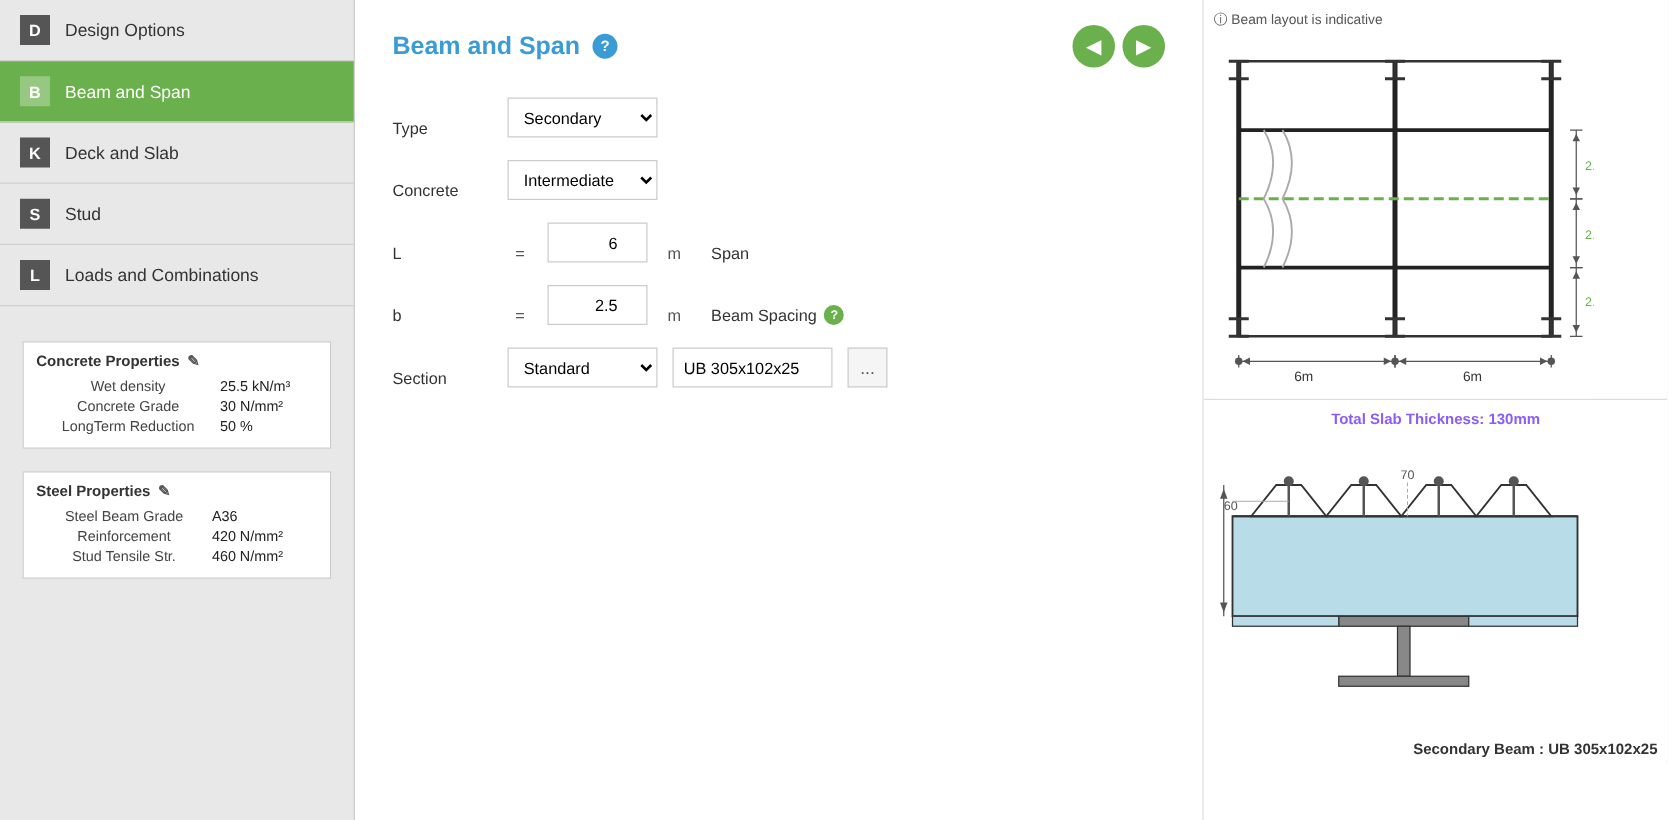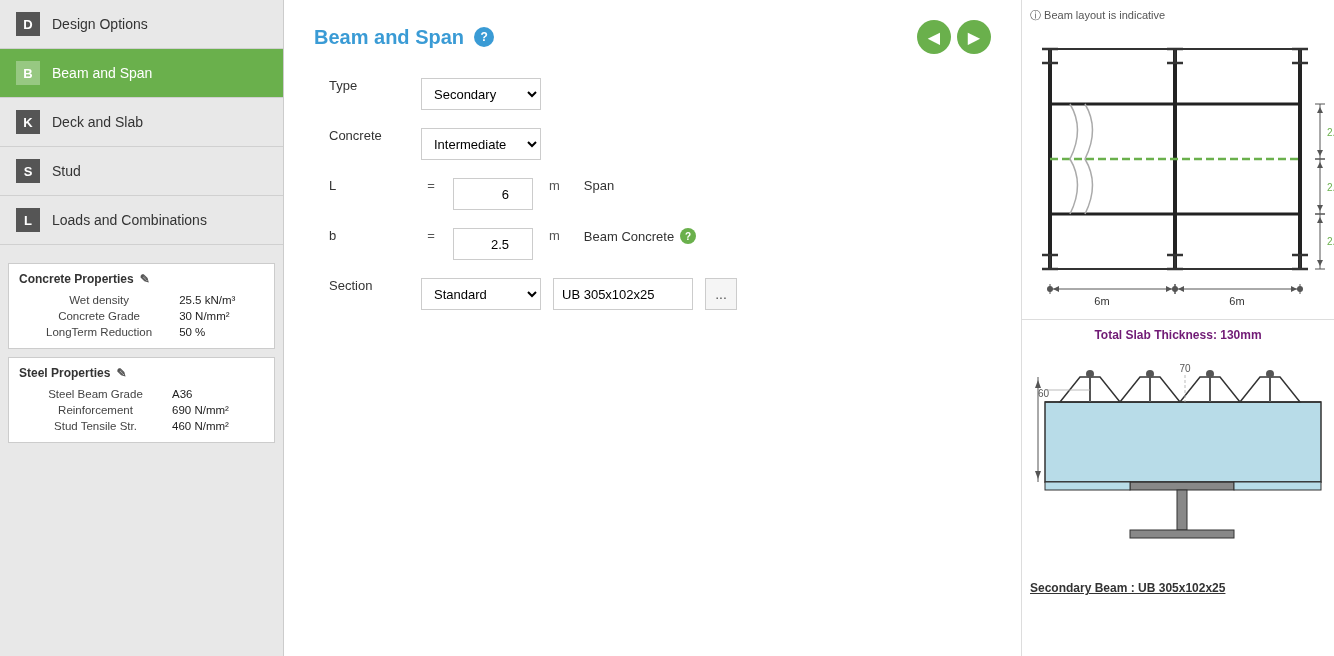--- a/index.html
+++ b/index.html
@@ -36,21 +36,21 @@
       margin-right: 12px;
       flex-shrink: 0;
     }
     .sidebar-item.active .sidebar-letter {
       background: rgba(255,255,255,0.3);
     }
     .sidebar-item-label { font-size: 14px; }
 
     
     .props-panel {
-      margin: 8px;
+      margin: 18px;
       background: #fff;
       border: 1px solid #ccc;
       padding: 8px 10px;
     }
     .props-panel h4 {
       font-size: 12px;
       font-weight: bold;
       margin-bottom: 6px;
       display: flex;
       align-items: center;
@@ -115,24 +115,23 @@
       display: flex; align-items: center; justify-content: center;
       cursor: pointer;
       color: #fff;
       font-size: 16px;
       border: none;
     }
 
     
     .form-row {
       display: flex;
-      align-items: flex-start;
+      align-items: flex-end;
       margin-bottom: 18px;
       gap: 12px;
-      margin-left: 15px;
     }
     .field-label {
       width: 80px;
       font-size: 13px;
       color: #333;
     }
     .equals-sign {
       width: 20px;
       text-align: center;
       color: #555;
@@ -152,34 +151,34 @@
       width: 16px; height: 16px;
       background: #6ab04c;
       border-radius: 50%;
       color: #fff;
       display: flex; align-items: center; justify-content: center;
       font-size: 10px;
       font-weight: bold;
       cursor: pointer;
     }
     .section-dropdown { min-width: 120px; background: #e0e0e0; }
-    .section-input { width: 140px; }
+    .section-input { width: 128px; }
     .section-btn {
       width: 32px; height: 32px;
       border: 1px solid #ccc;
       background: #f5f5f5;
       cursor: pointer;
       display: flex; align-items: center; justify-content: center;
       font-size: 14px;
       color: #555;
     }
 
     
     #right-panel {
-      width: 313px;
+      width: 372px;
       flex-shrink: 0;
       display: flex;
       flex-direction: column;
       border-left: 1px solid #ddd;
     }
     .diagram-box {
       flex: 1;
       border-bottom: 1px solid #ddd;
       background: #fff;
       padding: 8px;
@@ -191,26 +190,25 @@
       font-size: 11px;
       color: #555;
       margin-bottom: 6px;
     }
 
     
     #top-diagram { flex: 0 0 320px; }
     #bottom-diagram { flex: 1; }
 
     .bottom-caption {
-      text-align: left;
+      text-align: right;
       font-size: 12px;
       font-weight: bold;
       color: #333;
       padding: 6px 0;
-      text-decoration: underline;
     }
 
     
     .edit-icon { font-size: 12px; cursor: pointer; color: #555; }
   </style>
 </head>
 <body>
 
 <div id="sidebar">
   <div class="sidebar-item">
@@ -264,21 +262,21 @@
       <span class="edit-icon">✎</span>
     </h4>
     <table class="props-table">
       <tbody>
           <tr>
         <td>Steel Beam Grade</td>
         <td>A36</td>
       </tr>
       <tr>
         <td>Reinforcement</td>
-        <td>690 N/mm²</td>
+        <td>420 N/mm²</td>
       </tr>
       <tr>
         <td>Stud Tensile Str.</td>
         <td>460 N/mm²</td>
       </tr>
     </tbody>
       </table>
   </div>
 </div>
 
@@ -321,21 +319,21 @@
         <span class="unit-label">m</span>
         <span class="field-desc">Span</span>
       </div>
 
       <div class="form-row">
         <span class="field-label">b</span>
         <span class="equals-sign">=</span>
         <input type="number" value="2.5" step="0.1" style="">
         <span class="unit-label">m</span>
         <span class="field-desc">
-          <span>Beam Concrete</span>
+          <span>Beam Spacing</span>
           <div class="help-icon-small">?</div>
         </span>
       </div>
 
       <div class="form-row">
         <span class="field-label">Section</span>
         <select class="section-dropdown">
           <option>Standard</option>
           <option>Custom</option>
         </select>
@@ -425,21 +423,21 @@
           <line x1="270" y1="255" x2="270" y2="265" stroke="#555" stroke-width="1"></line>
           <line x1="145" y1="260" x2="270" y2="260" stroke="#555" stroke-width="1"></line>
           <polygon points="148,260 154,257 154,263" fill="#555"></polygon>
           <polygon points="267,260 261,257 261,263" fill="#555"></polygon>
           <circle cx="270" cy="260" r="3" fill="#555"></circle>
           <text x="207" y="276" font-size="11" fill="#333" text-anchor="middle">6m</text>
         </svg>
       </div>
 
       <div class="diagram-box" id="bottom-diagram">
-        <div style="font-size:12px; font-weight:bold; text-align:center; color:#701a75; margin-bottom:0;">Total Slab Thickness: 130mm</div>
+        <div style="font-size:12px; font-weight:bold; text-align:center; color:#8b5cf6; margin-bottom:11px;">Total Slab Thickness: 130mm</div>
         <svg width="304" height="230" viewBox="0 0 304 230">
 
           <rect x="15" y="60" width="276" height="80" fill="#b8dce8" stroke="#333" stroke-width="1.5"></rect>
 
           <polygon points="30,60 50,35 70,35 90,60" fill="#fff" stroke="#333" stroke-width="1.5"></polygon>
           <polygon points="90,60 110,35 130,35 150,60" fill="#fff" stroke="#333" stroke-width="1.5"></polygon>
           <polygon points="150,60 170,35 190,35 210,60" fill="#fff" stroke="#333" stroke-width="1.5"></polygon>
           <polygon points="210,60 230,35 250,35 270,60" fill="#fff" stroke="#333" stroke-width="1.5"></polygon>
 
           <line x1="15" y1="60" x2="291" y2="60" stroke="#333" stroke-width="1.5"></line>

